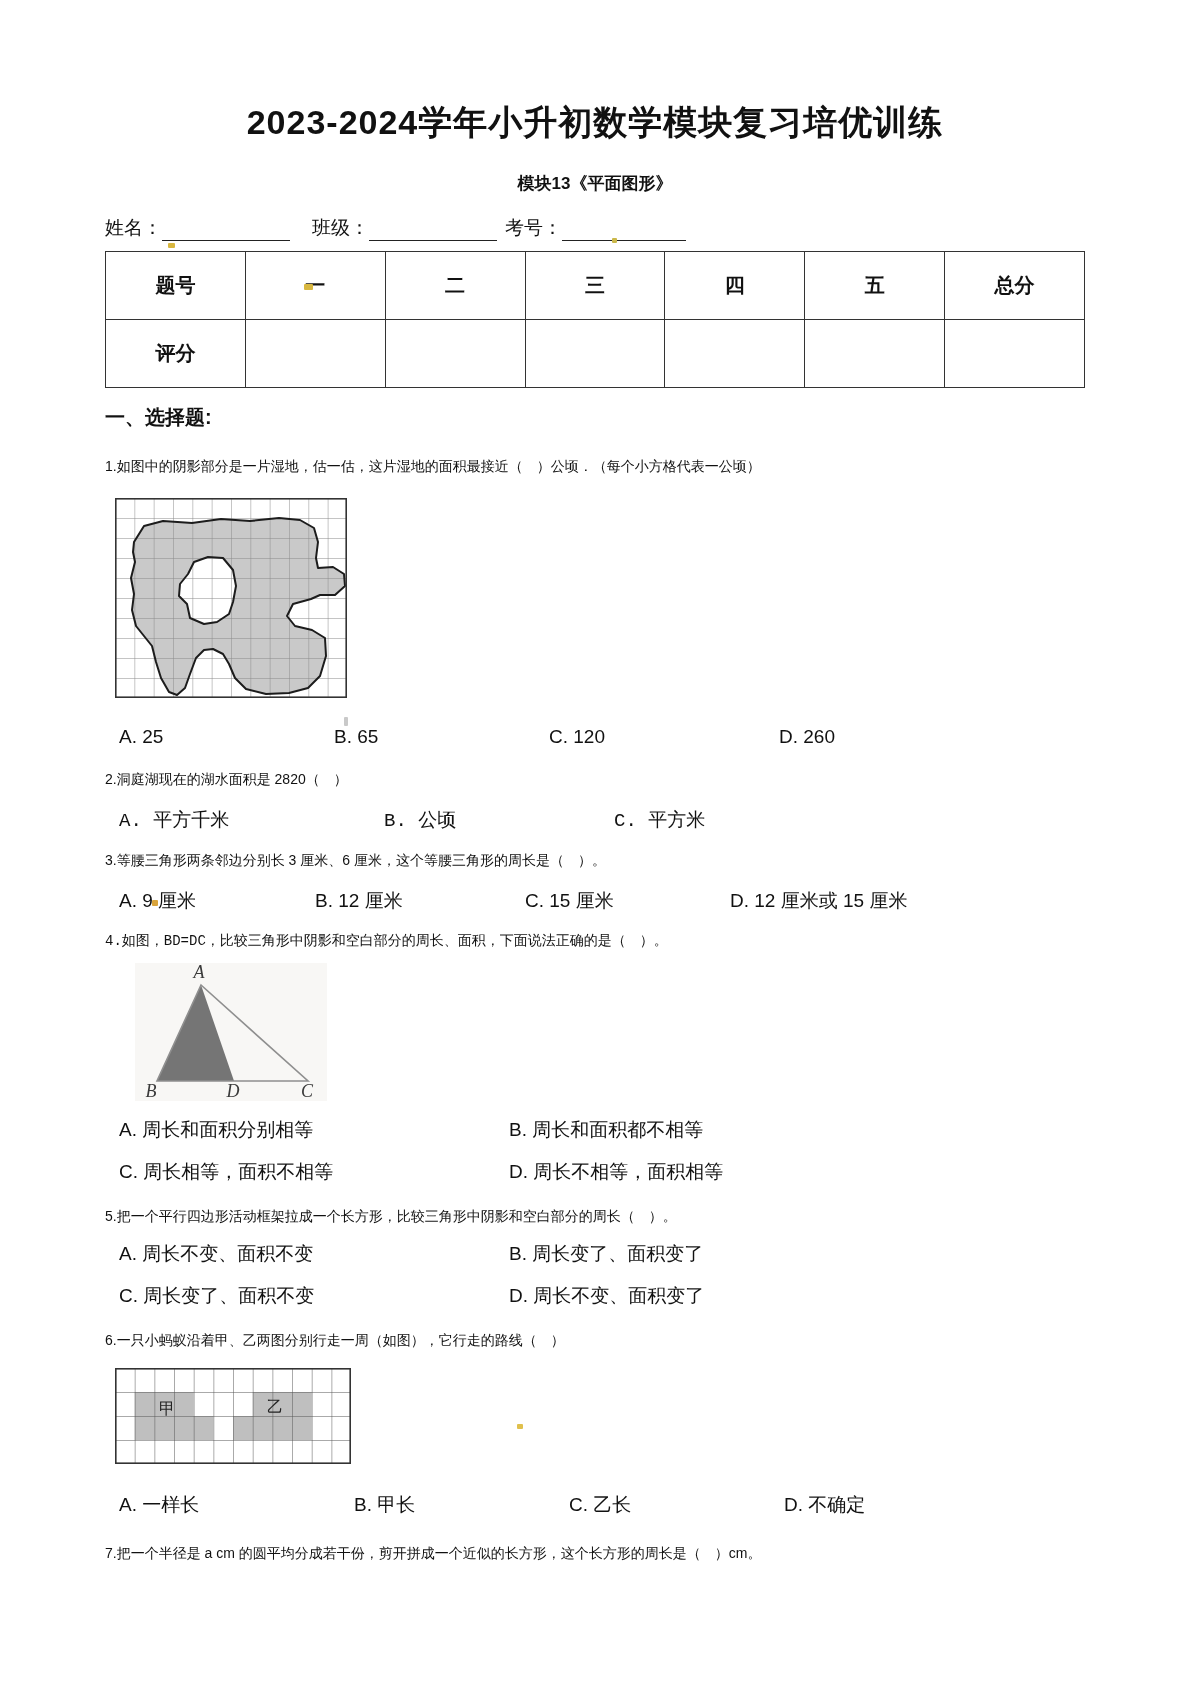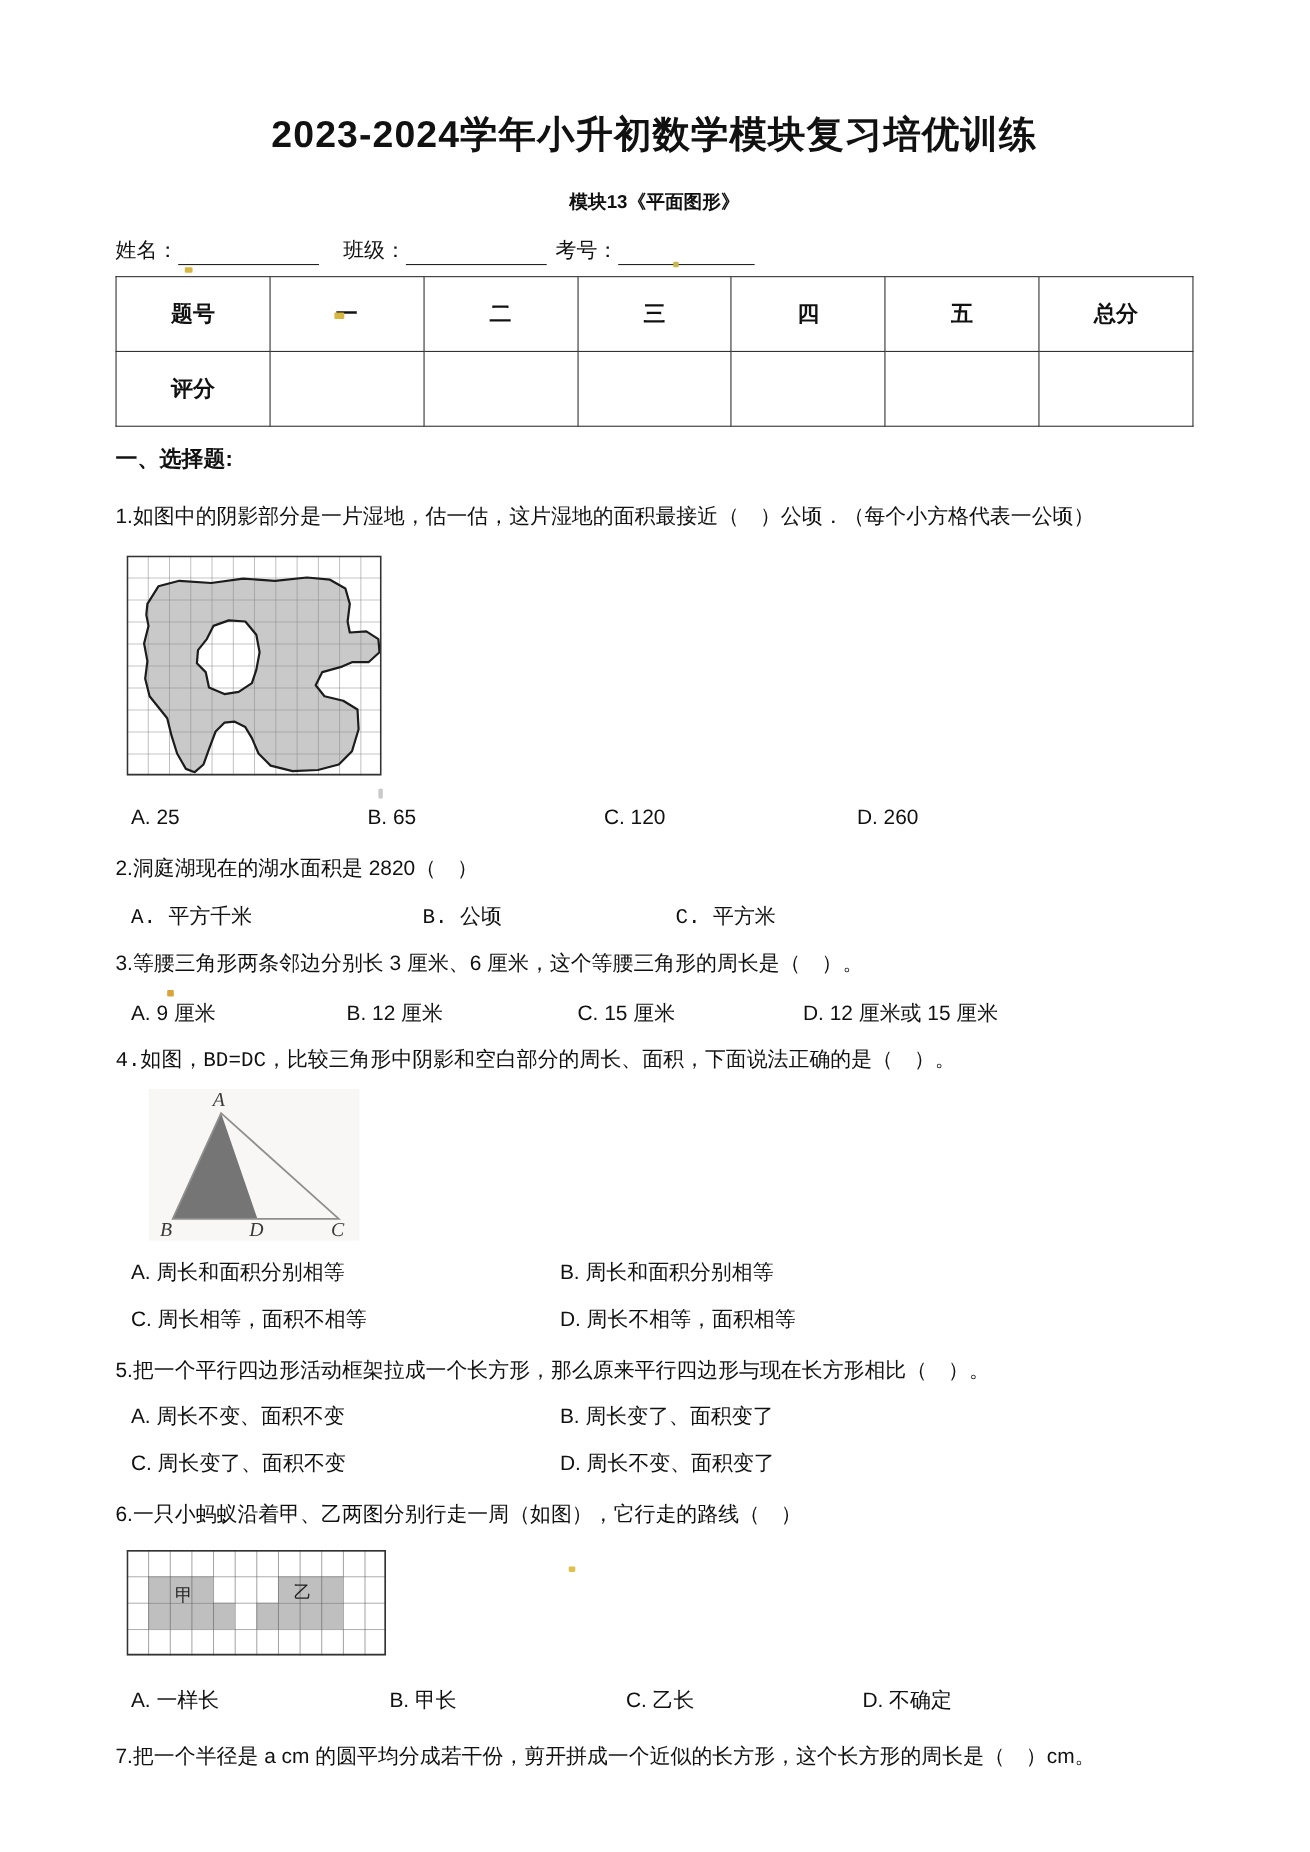--- a/index.html
+++ b/index.html
@@ -10,21 +10,21 @@
   .content{padding:0 106px 0 105px;}
   .title{margin:0;padding-top:100px;text-align:center;font-size:34px;font-weight:700;letter-spacing:1px;}
   .subtitle{margin:26px 0 0 0;text-align:center;font-size:17px;font-weight:700;}
   .student-row{margin-top:20px;font-size:19px;display:flex;align-items:flex-end;}
   .blank{display:inline-block;width:128px;border-bottom:1.6px solid #222;height:20px;}
   .blank.short{width:124px;}
   .gap1{width:22px;} .gap2{width:8px;}
   table.score{border-collapse:collapse;margin-top:10px;width:980px;table-layout:fixed;}
   table.score td{border:1.6px solid #333;height:65px;text-align:center;font-size:20px;font-weight:700;}
   .section-title{margin-top:16px;font-size:20px;font-weight:700;}
-  .stem{font-size:19px;line-height:1.35;}
+  .stem{font-size:14px;line-height:1.35;}
   .q1-stem{margin-top:26px;} .q2-stem{margin-top:22px;} .q3-stem{margin-top:18px;}
   .q4-stem{margin-top:18px;font-family:Liberation Mono, monospace;} .q5-stem{margin-top:22px;} .q6-stem{margin-top:22px;} .q7-stem{margin-top:26px;}
   .opts{display:grid;font-size:19px;margin-top:18px;padding-left:14px;}
   .opts.q1{grid-template-columns:215px 215px 230px auto;margin-top:26px;}
   .opts.q2{grid-template-columns:265px 230px auto;font-family:Liberation Mono, monospace;}
   .opts.q3{grid-template-columns:196px 210px 205px auto;}
   .opts.two-col{grid-template-columns:390px auto;margin-top:16px;}
   .opts.q6{grid-template-columns:235px 215px 215px auto;margin-top:26px;}
   .fig{display:block;}
   .fig-wetland{margin:22px 0 0 10px;}
@@ -136,30 +136,30 @@
         <polygon points="66,22 22,118 99,118" fill="#757575"></polygon>
         <polygon points="66,22 22,118 173,118" fill="none" stroke="#8f8f8f" stroke-width="1.6"></polygon>
         <text x="64" y="15" font-size="18" font-style="italic" font-family="Liberation Serif, DejaVu Serif, serif" fill="#3a3a3a" text-anchor="middle">A</text>
         <text x="16" y="134" font-size="18" font-style="italic" font-family="Liberation Serif, DejaVu Serif, serif" fill="#3a3a3a" text-anchor="middle">B</text>
         <text x="98" y="134" font-size="18" font-style="italic" font-family="Liberation Serif, DejaVu Serif, serif" fill="#3a3a3a" text-anchor="middle">D</text>
         <text x="172" y="134" font-size="18" font-style="italic" font-family="Liberation Serif, DejaVu Serif, serif" fill="#3a3a3a" text-anchor="middle">C</text>
       </svg>
 
       <div class="opts two-col">
         <span>A. 周长和面积分别相等</span>
-        <span>B. 周长和面积分别相等</span>
+        <span>B. 周长和面积都不相等</span>
       </div>
       <div class="opts two-col">
         <span>C. 周长相等，面积不相等</span>
         <span>D. 周长不相等，面积相等</span>
       </div>
     </div>
 
     <div>
-      <div class="stem q5-stem"><span>5.</span><span>把一个平行四边形活动框架拉成一个长方形，那么原来平行四边形与现在长方形相比（　）。</span></div>
+      <div class="stem q5-stem"><span>5.</span><span>把一个平行四边形活动框架拉成一个长方形，比较三角形中阴影和空白部分的周长（　）。</span></div>
       <div class="opts two-col">
         <span>A. 周长不变、面积不变</span>
         <span>B. 周长变了、面积变了</span>
       </div>
       <div class="opts two-col">
         <span>C. 周长变了、面积不变</span>
         <span>D. 周长不变、面积变了</span>
       </div>
     </div>
 

